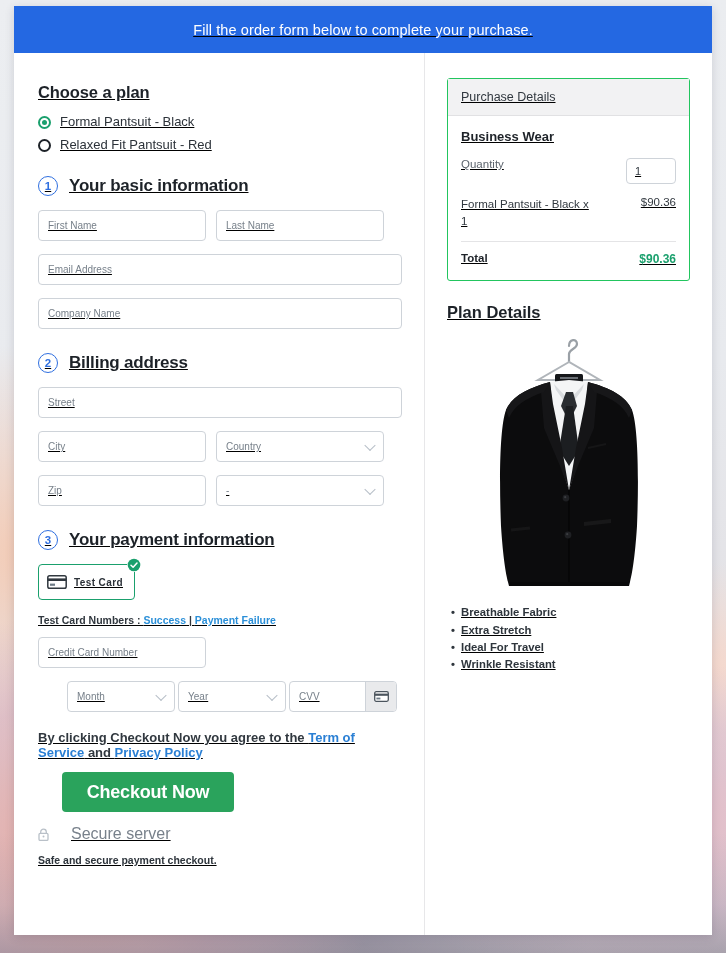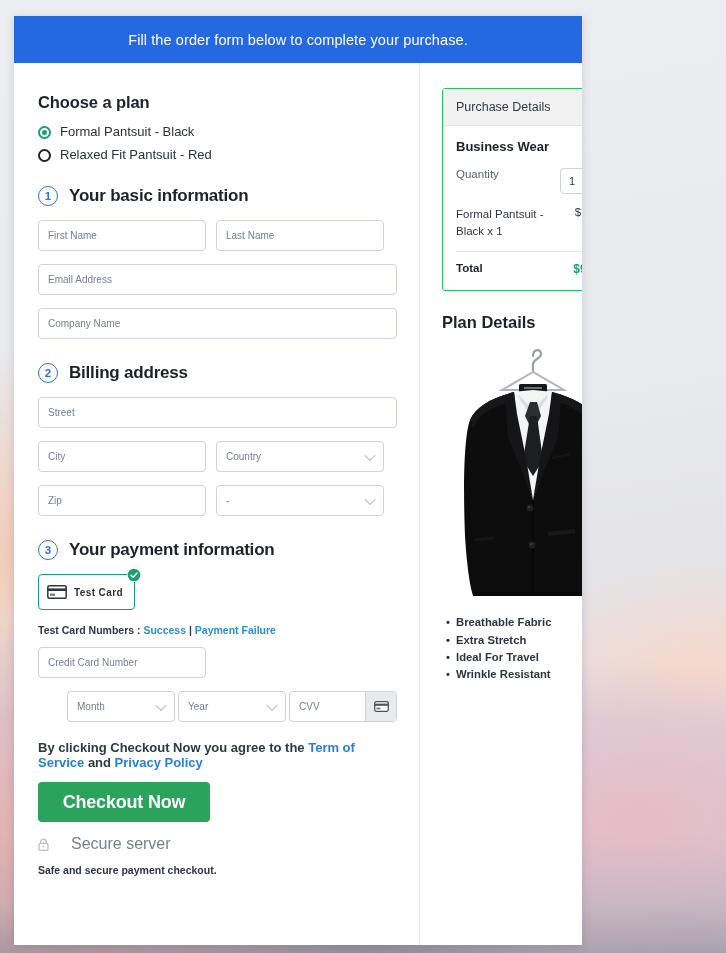--- a/index.html
+++ b/index.html
@@ -33,26 +33,27 @@
     position: absolute;
     left: 0; right: 0; bottom: 0; height: 120px;
     background:
       linear-gradient(to top, rgba(70,72,86,0.30) 0%, rgba(90,92,108,0.12) 40%, rgba(120,120,140,0) 100%);
   }
 
   
   #checkout-card {
     position: absolute;
     left: 14px;
-    top: 16px;
-    width: 568px;
+    top: 6px;
+    width: 698px;
     height: 929px;
     background: #ffffff;
     box-shadow: 0 2px 9px rgba(40,40,60,0.16);
     overflow: hidden;
+    text-decoration: underline;
   }
 
   #banner {
     height: 47px;
     background: #2468e2;
     color: #ffffff;
     display: flex;
     align-items: center;
     justify-content: center;
     font-size: 14.5px;
@@ -219,20 +220,21 @@
     color: #ffffff;
     border: none;
     border-radius: 4px;
     width: 172px;
     height: 40px;
     font-size: 18px;
     font-weight: bold;
     letter-spacing: -0.2px;
     cursor: pointer;
     font-family: "Liberation Sans", sans-serif;
+    margin-left: 24px;
   }
 
   #secure-row {
     display: flex;
     align-items: center;
     margin: 13px 0 11px 0;
   }
   #secure-row .sec-label {
     font-size: 16px;
     color: #78818b;

